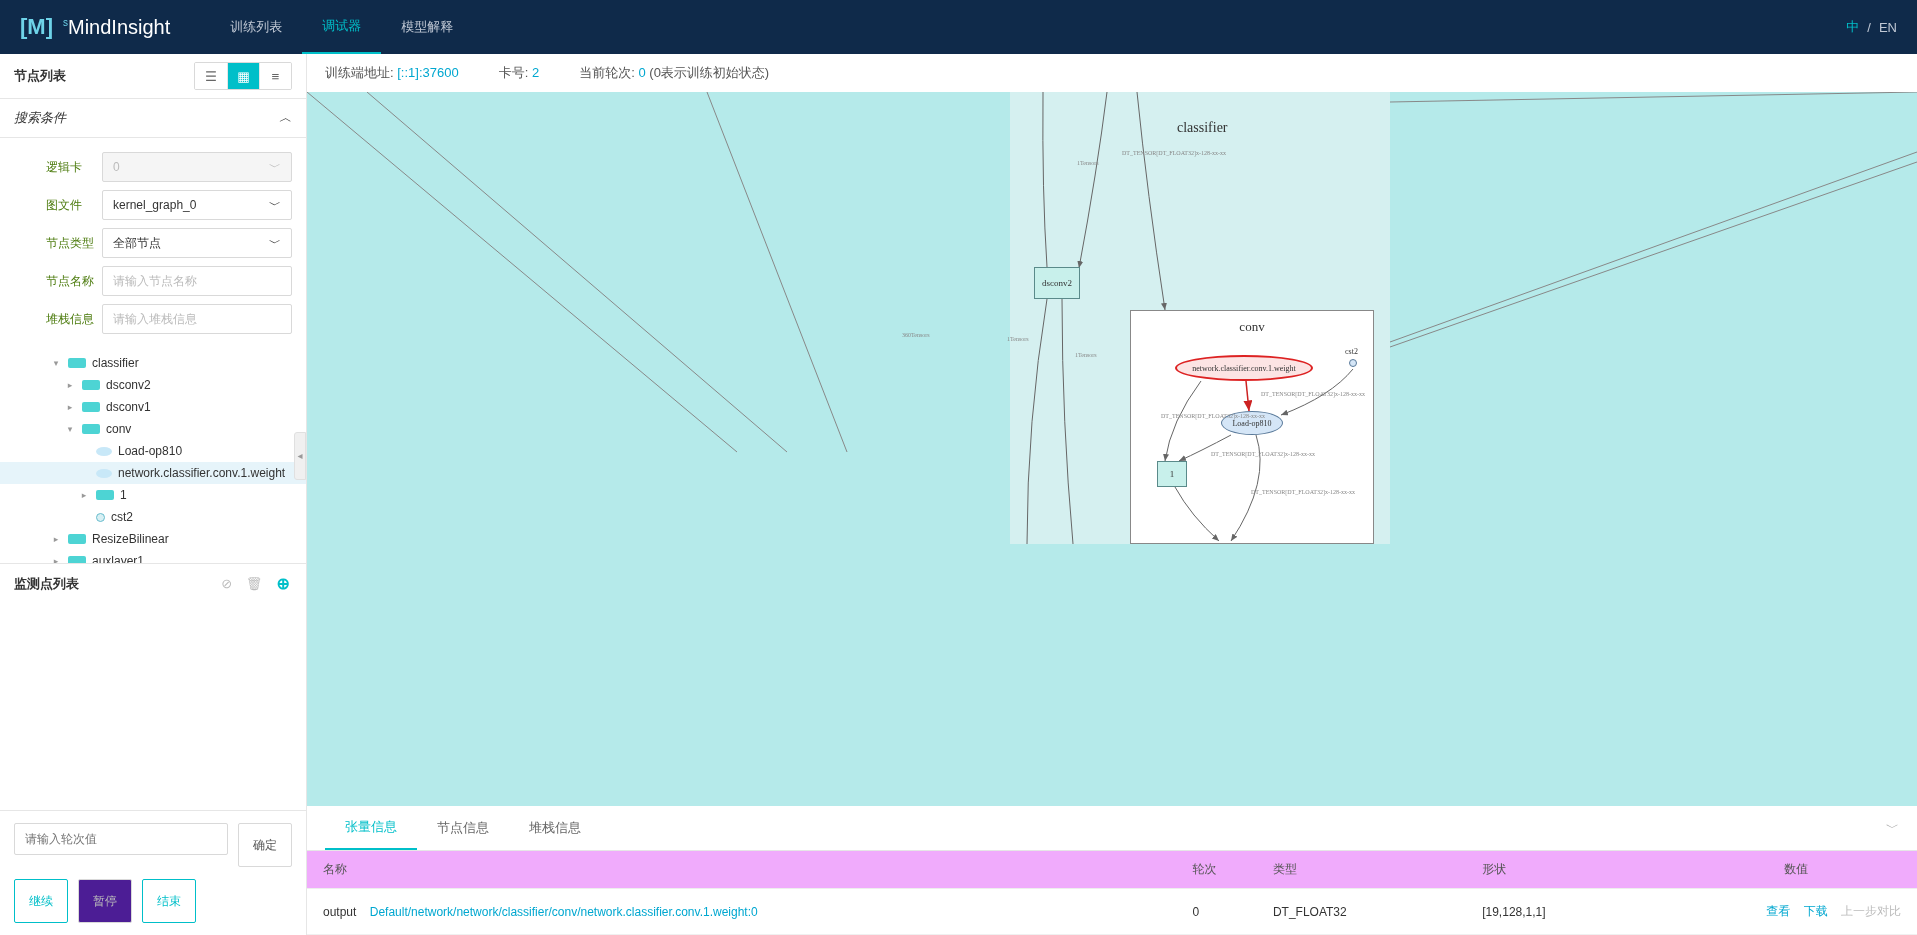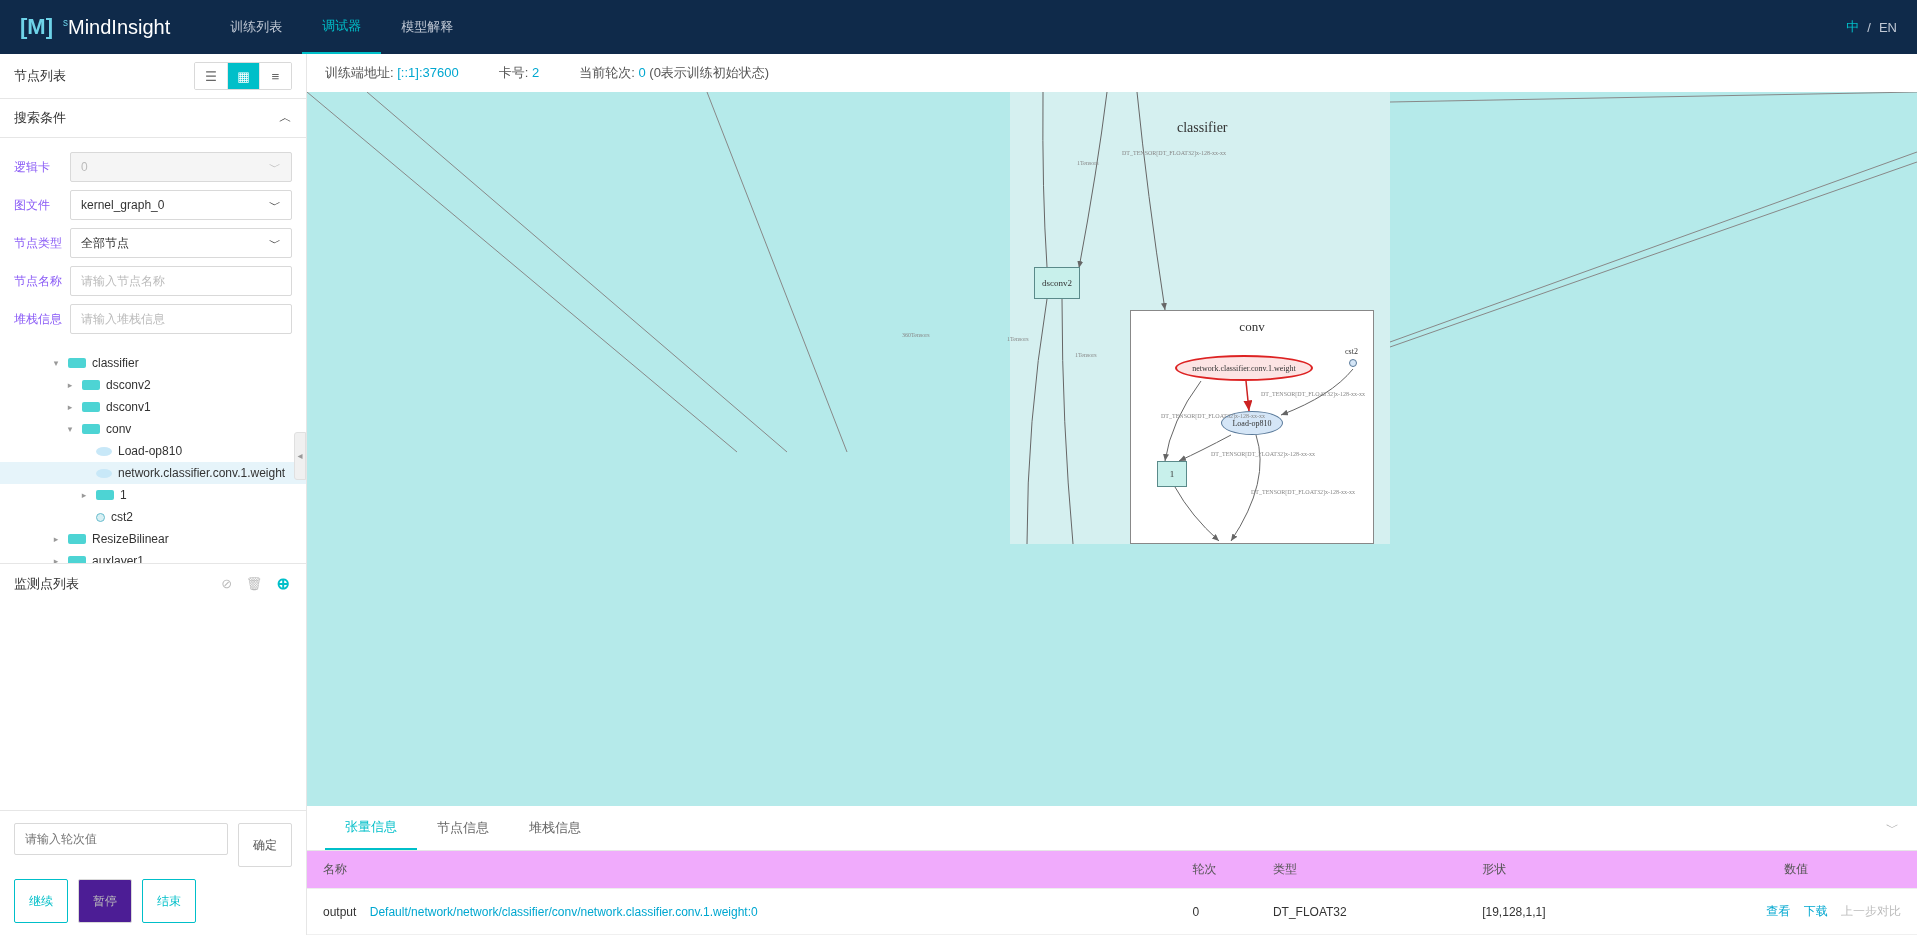--- a/index.html
+++ b/index.html
@@ -12,32 +12,32 @@
 .nav-tab { padding: 0 20px; display: flex; align-items: center; cursor: pointer; color: #c0c8d4; height: 100%; }
 .nav-tab.active { color: #00bfc9; border-bottom: 2px solid #00bfc9; }
 .lang-switch { margin-left: auto; display: flex; align-items: center; gap: 8px; color: #c0c8d4; font-size: 13px; }
 .lang-switch span { cursor: pointer; }
 .lang-switch .active { color: #00bfc9; }
 
 .app-body { display: flex; height: calc(100vh - 54px); }
 
 .sidebar-left { width: 307px; border-right: 1px solid #e6e6e6; display: flex; flex-direction: column; background: #fff; }
 .panel-header { padding: 8px 14px; display: flex; align-items: center; border-bottom: 1px solid #e6e6e6; font-size: 13px; }
-.panel-title { flex: 1; font-weight: 400; }
+.panel-title { flex: 1; font-weight: 700; }
 .view-toggle { display: flex; border: 1px solid #d9d9d9; border-radius: 2px; overflow: hidden; }
 .view-toggle button { width: 32px; height: 26px; border: none; background: #fff; cursor: pointer; display: flex; align-items: center; justify-content: center; color: #666; border-left: 1px solid #e6e6e6; }
 .view-toggle button:first-child { border-left: none; }
 .view-toggle button.active { background: #00bfc9; color: #fff; }
 
-.search-header { padding: 10px 14px; display: flex; align-items: center; border-bottom: 1px solid #e6e6e6; cursor: pointer; }
+.search-header { padding: 10px 14px; display: flex; align-items: center; border-bottom: 1px solid #e6e6e6; cursor: pointer; font-style: italic; }
 .chevron { margin-left: auto; }
 
 .search-form { padding: 6px 14px; }
 .form-row { display: flex; align-items: center; margin: 8px 0; }
-.form-label { width: 56px; font-size: 12px; color: #8b5cf6; }
+.form-label { width: 56px; font-size: 12px; color: #4d7c0f; margin-left: 32px; }
 .form-input, .form-select { flex: 1; height: 30px; border: 1px solid #d9d9d9; border-radius: 2px; padding: 0 10px; font-size: 12px; color: #333; background: #fff; }
 .form-select { display: flex; align-items: center; justify-content: space-between; cursor: pointer; }
 .form-select.disabled { background: #f5f5f5; color: #bbb; }
 .form-input::placeholder { color: #bbb; }
 
 .tree-area { flex: 1; overflow: auto; padding: 4px 0; position: relative; }
 .tree-area::-webkit-scrollbar { width: 8px; }
 .tree-area::-webkit-scrollbar-thumb { background: #d0d0d0; border-radius: 4px; }
 .tree-item { display: flex; align-items: center; height: 22px; padding: 0 10px; cursor: pointer; font-size: 12px; white-space: nowrap; }
 .tree-item.selected { background: #e6f4fa; }

